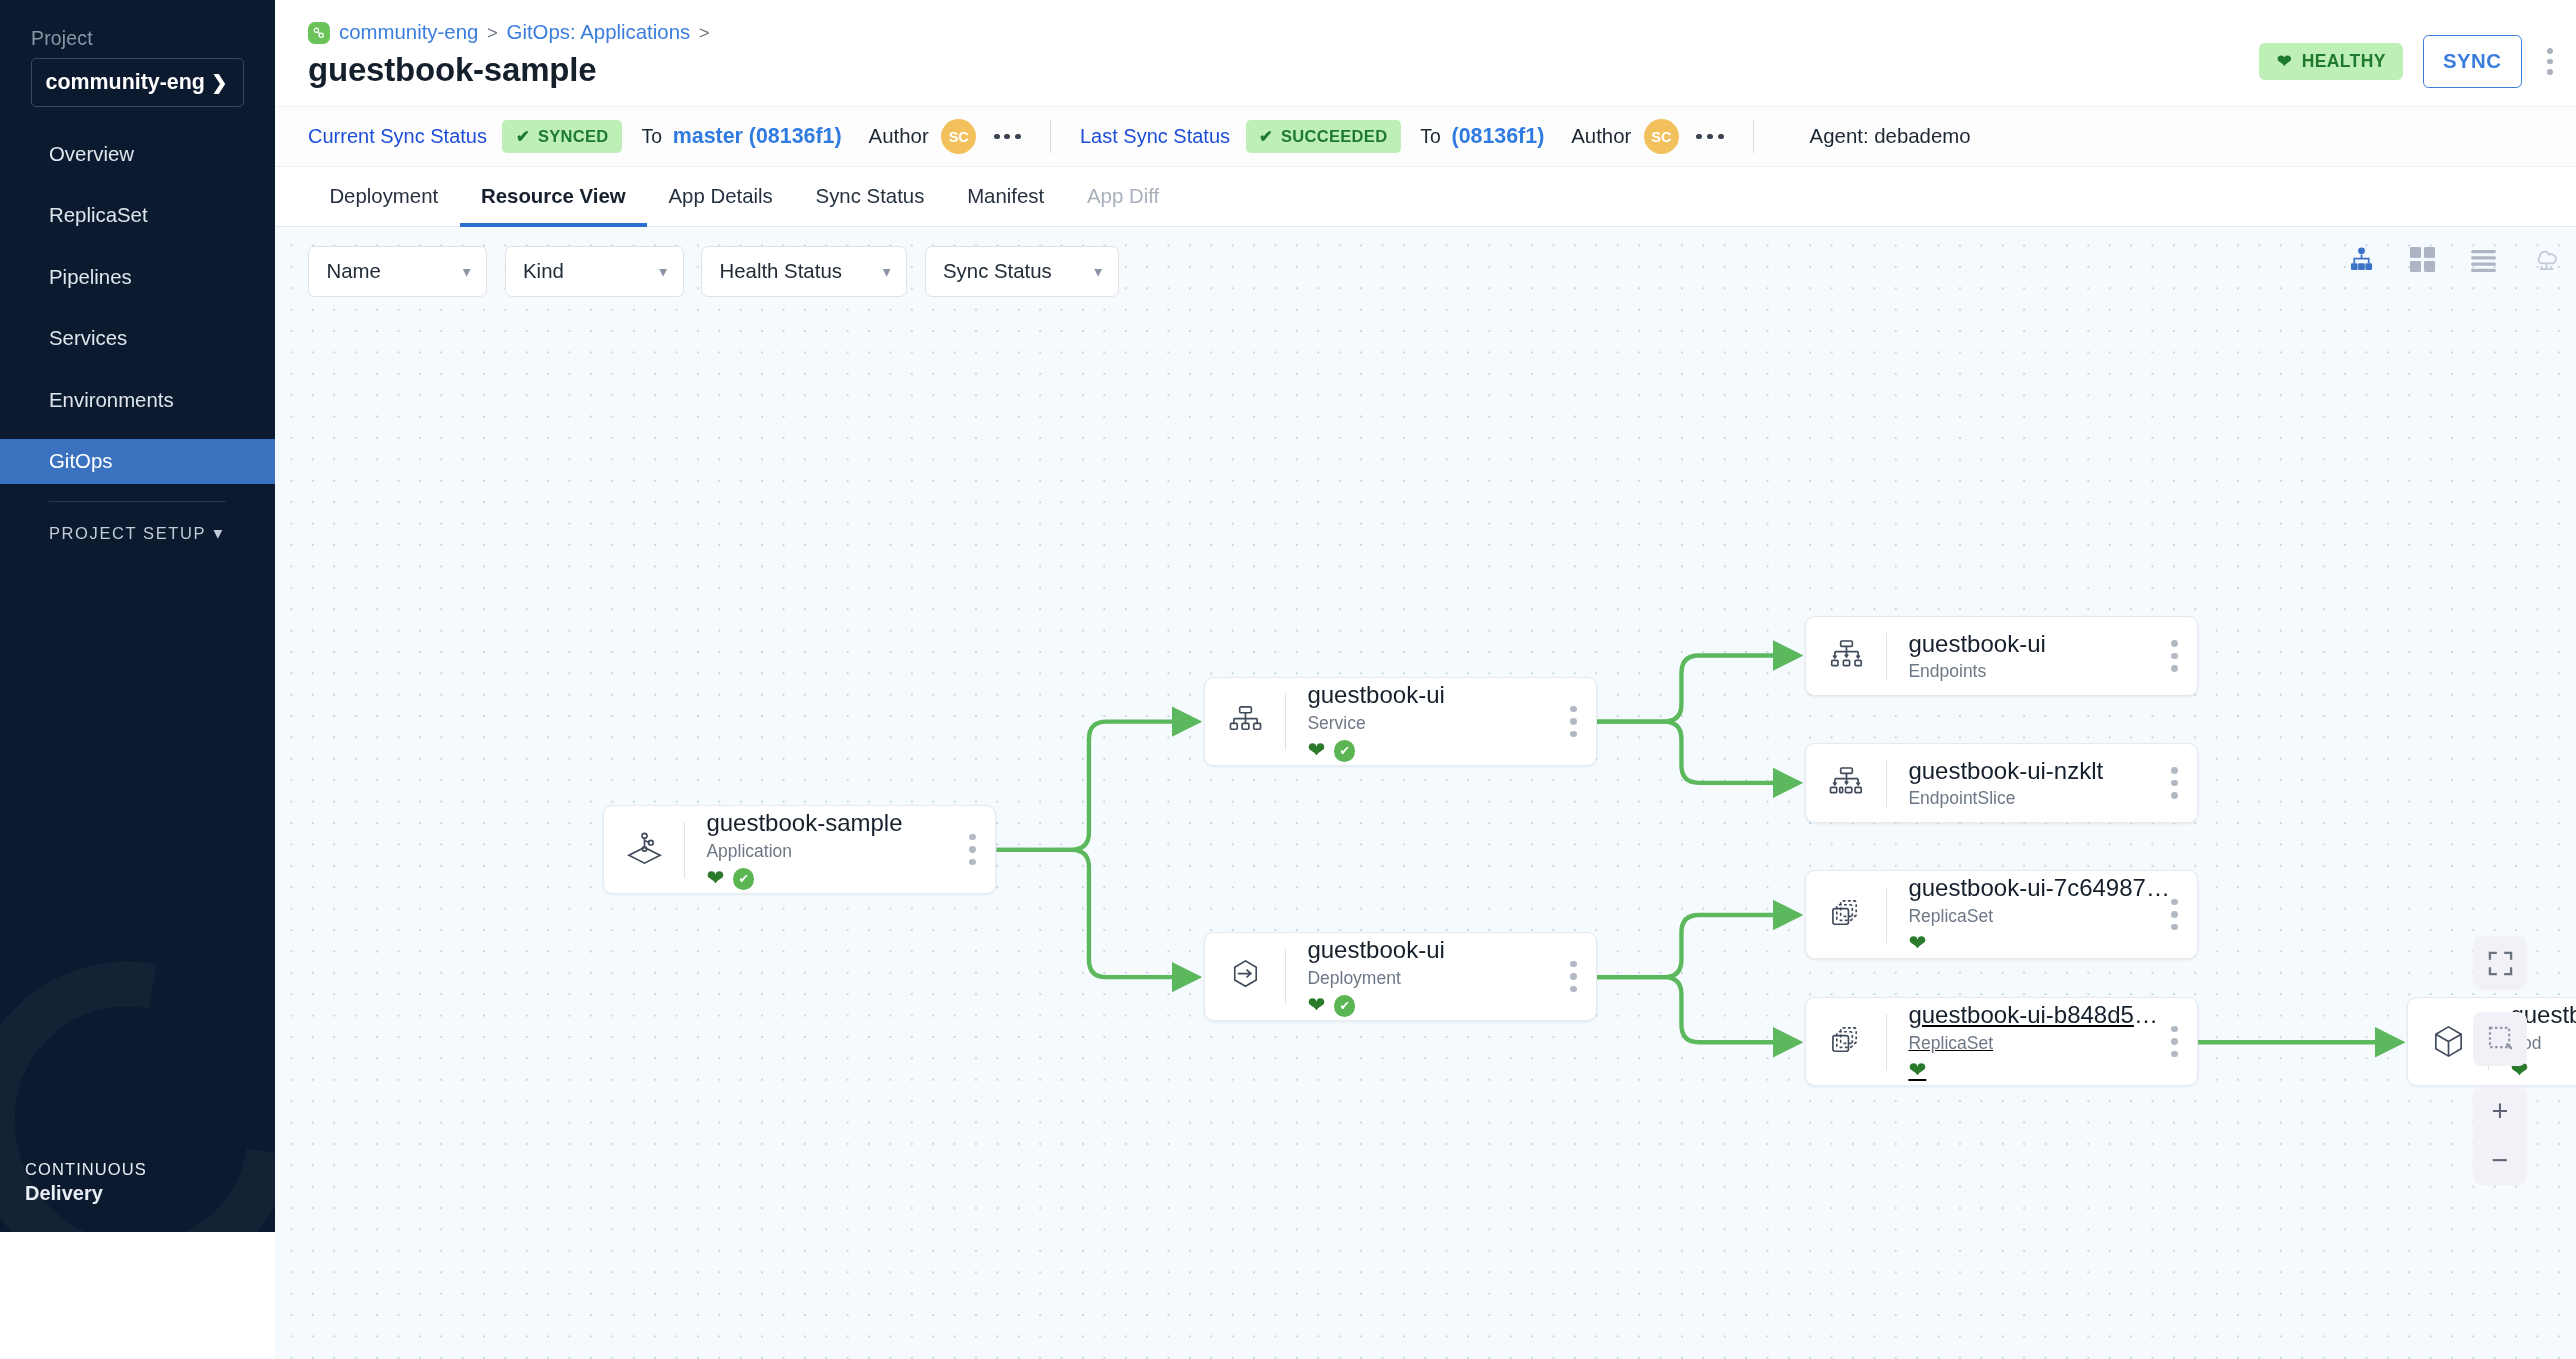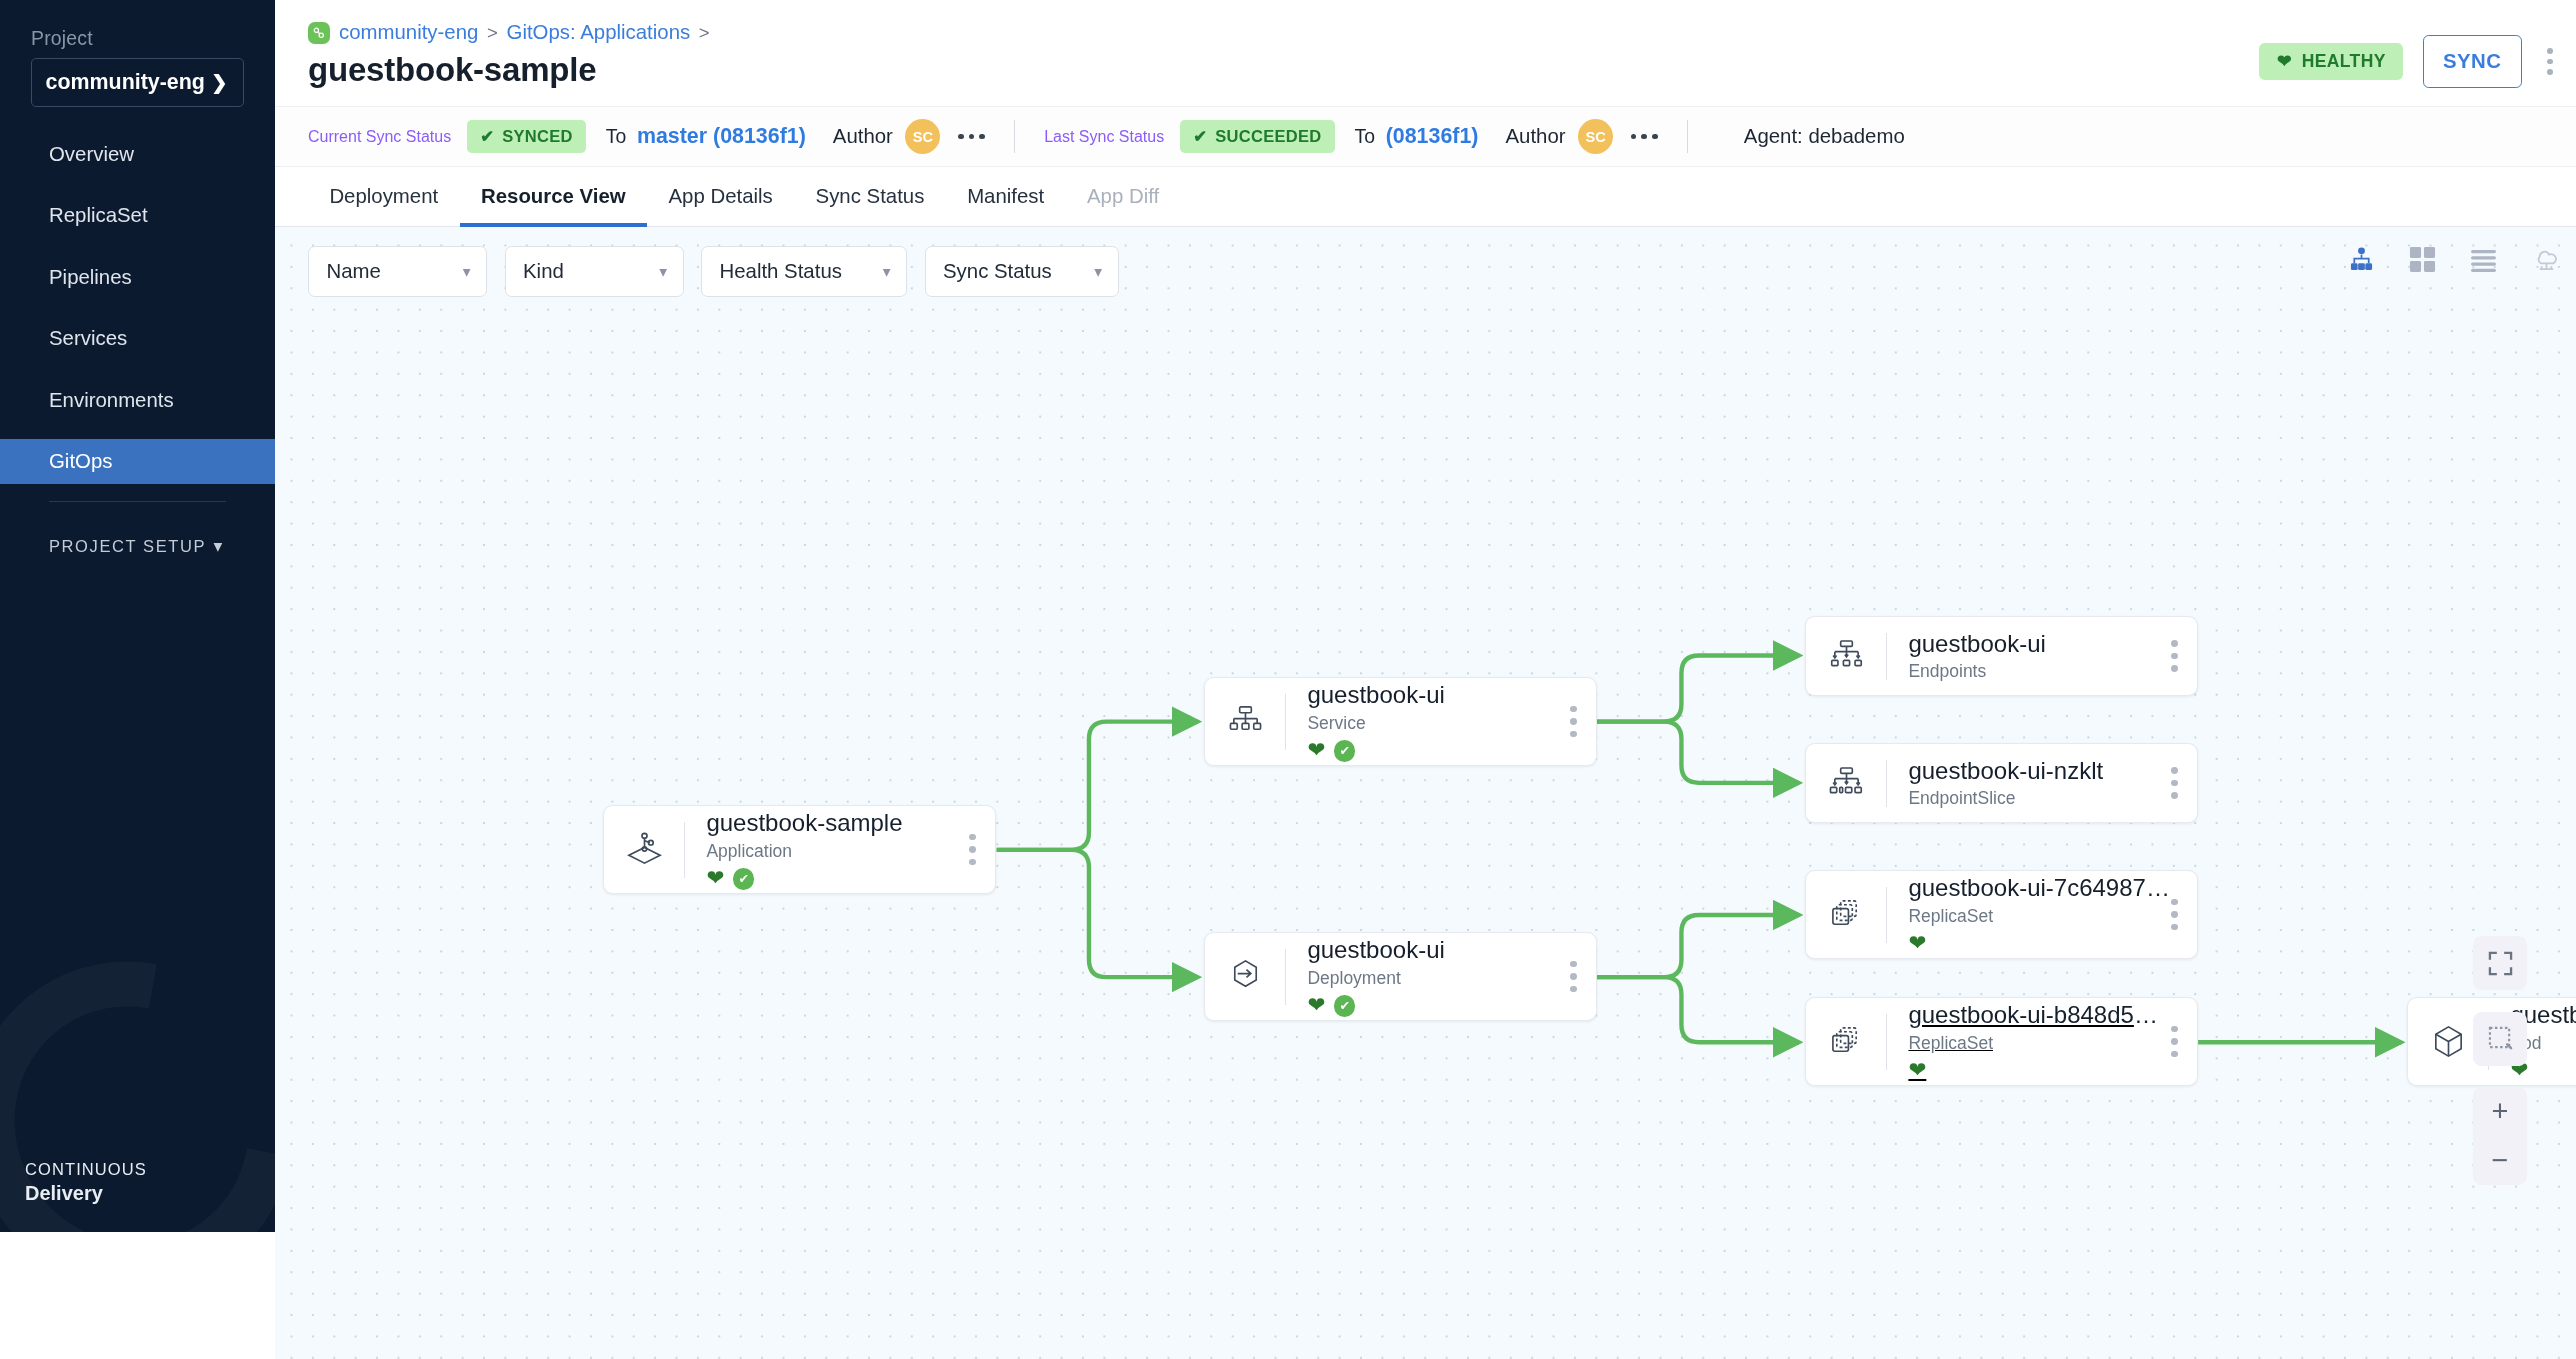--- a/index.html
+++ b/index.html
@@ -43,21 +43,21 @@
   .proj-select .chev { font-size: 19.4px; font-weight: bold; color:#ffffff; }
   .nav { margin-top: 25px; }
   .nav-item {
     height: 45px; display: flex; align-items: center;
     padding-left: 49px; color: #dfe5ec; font-size: 20.4px;
     margin-bottom: 16.5px;
   }
   .nav-item.active { background: #3b72c0; color:#ffffff; }
   .nav-sep { height: 1px; background: #2a3849; margin: 9.7px 49px 0 49px; }
   .nav-setup {
-    margin-top: 28px;
+    margin-top: 15px;
     display: flex; align-items: center; justify-content: space-between;
     padding: 0 51px 0 49px; height: 33px;
     color: #c4ccd8; font-size: 16.5px; letter-spacing: 1.6px;
   }
   .nav-setup .chev-d { font-size: 17.5px; }
   .brand {
     position: absolute; left: 25px; bottom: 27px; color: #e8edf3;
   }
   .brand .b1 { font-size: 16.5px; letter-spacing: 1.1px; }
   .brand .b2 { font-size: 20px; font-weight: bold; margin-top: 2.9px; }
@@ -104,21 +104,21 @@
   .kebab-v i { width: 5.8px; height: 5.8px; border-radius: 50%; background: #aab2bd; display:block; }
 
   
   .statusbar {
     height: 60px; flex: 0 0 60px; background: #fdfdfe;
     display: flex; align-items: center; padding-left: 33px;
     border-bottom: 1px solid #eceef1;
     font-size: 20.4px; color: #20293a;
     gap: 0;
   }
-  .st-label { color: #8b5cf6; font-size: 16px; }
+  .st-label { color: #1d4ed8; font-size: 20px; }
   .pill-sync {
     background: #bdefb6; color: #1f7a2e; border-radius: 4.9px;
     height: 33px; display: inline-flex; align-items: center; gap: 7.8px;
     padding: 0 13.6px; font-size: 16.5px; font-weight: bold; letter-spacing: 0.3px;
     margin-left: 15.5px;
   }
   .st-to { margin-left: 19.4px; color:#1d2733; font-size: 19.4px; }
   .st-ref { margin-left: 10.7px; color: #2f7be0; font-weight: bold; font-size: 21.4px; }
   .st-author { margin-left: 27px; font-size: 20.4px; color:#1d2733; }
   .avatar {

